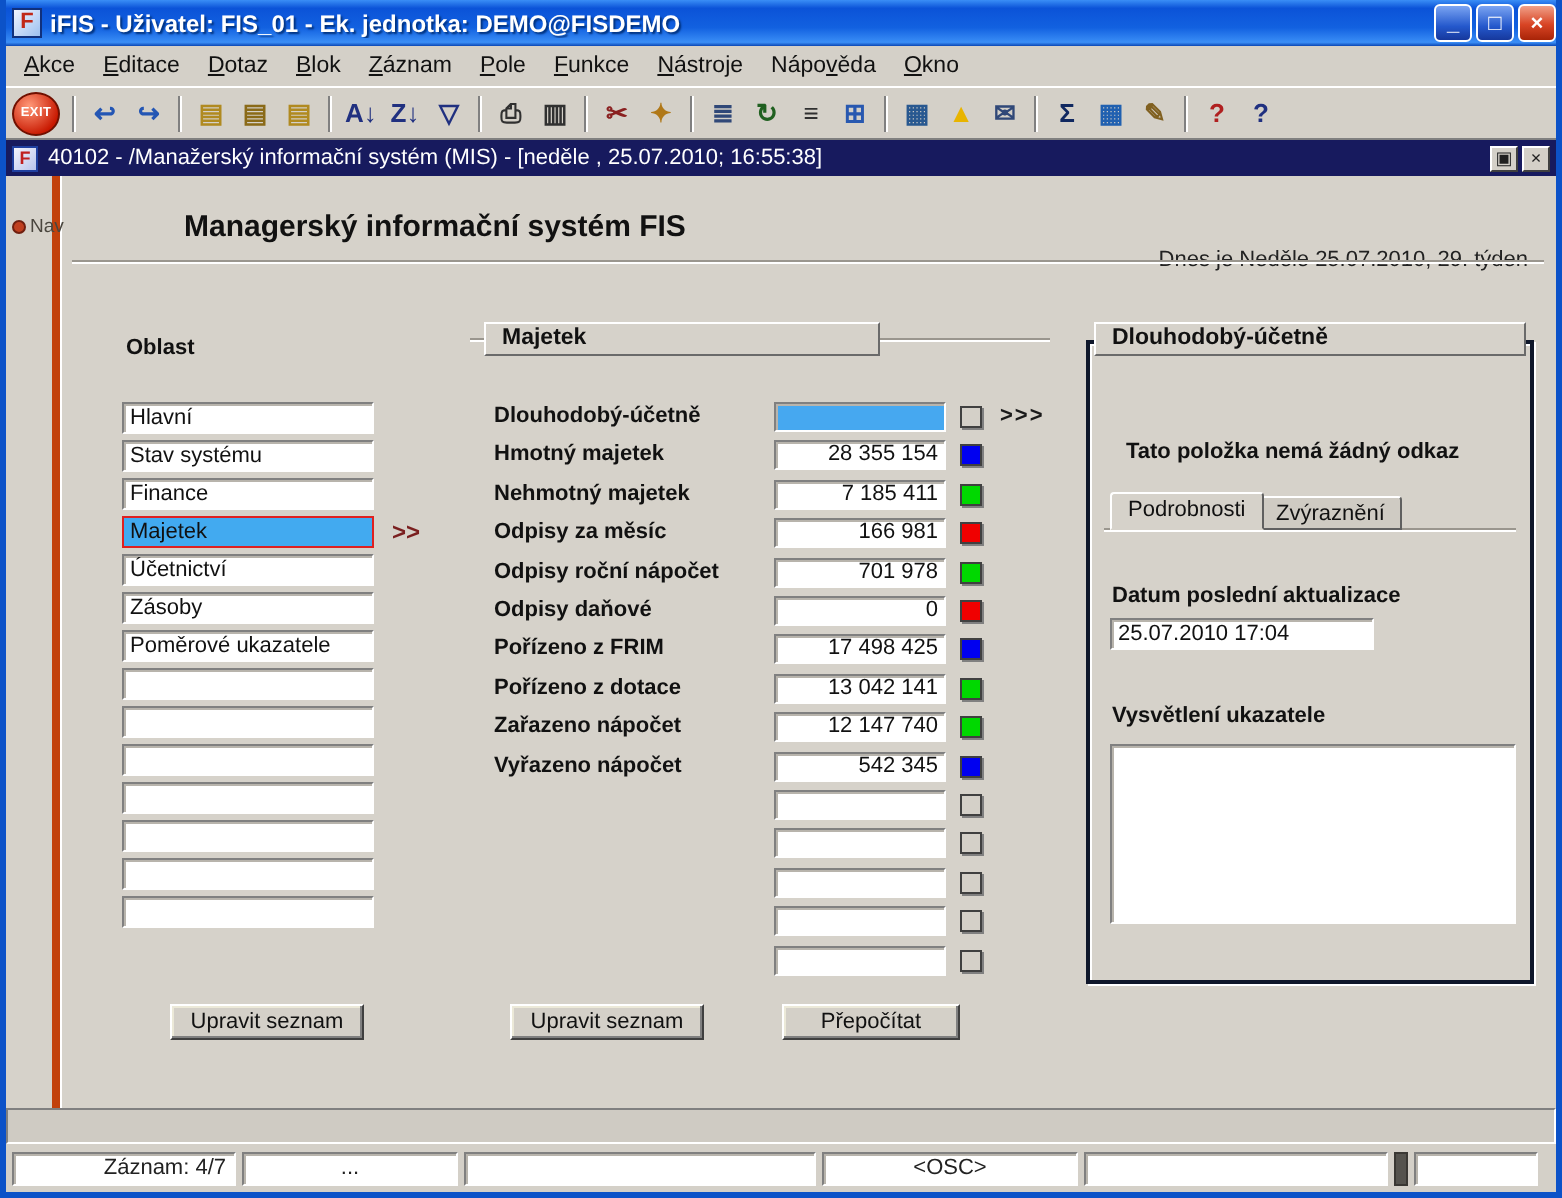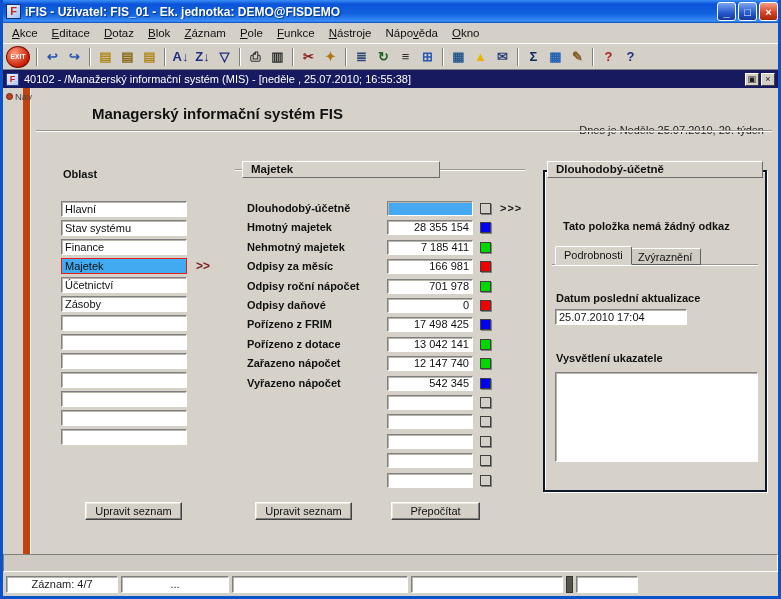--- a/index.html
+++ b/index.html
@@ -35,22 +35,22 @@
   .inner-title{position:absolute;left:0;top:70px;width:775px;height:18px;background:#171a5e;
     display:flex;align-items:center;color:#fff;font-size:11px;padding:0 3px;gap:5px;}
   .inner-icon{width:13px;height:13px;background:linear-gradient(135deg,#f4f4fc,#b8c4ec);border:1px solid #2040a0;
     color:#c02020;font-weight:bold;font-size:9px;line-height:11px;text-align:center;flex:none;}
   .inner-ctrls{margin-left:auto;display:flex;gap:2px;}
   .ictl{width:14px;height:13px;background:#d4d0c8;border:1px solid;border-color:#fff #404040 #404040 #fff;
     color:#202020;font-size:9px;line-height:11px;text-align:center;}
 
   
   .content{position:absolute;left:0;top:88px;width:775px;height:466px;background:#d6d2ca;}
-  .nav-strip{position:absolute;left:0;top:0;width:27px;height:466px;border-right:7px solid #c2410c;box-shadow:1px 0 0 #fff;
-    padding-top:3px;}
+  .nav-strip{position:absolute;left:0;top:0;width:27px;height:466px;border-right:4px solid #c2410c;box-shadow:1px 0 0 #fff;
+    padding-top:20px;}
   .nav-row{display:flex;align-items:center;gap:2px;padding-left:3px;}
   .nav-dot{width:7px;height:7px;border-radius:50%;background:#c04020;border:1px solid #702010;flex:none;}
   .nav-label{font-size:9.5px;color:#4a463e;}
 
   .form{position:absolute;left:27px;top:0;width:748px;height:466px;}
   .page-title{position:absolute;left:62px;top:17px;font-size:15px;font-weight:bold;color:#111;text-align:center;}
   .date-info{position:absolute;right:14px;top:24px;font-size:11px;color:#222;margin-top:12px;}
   .hdr-line{position:absolute;left:6px;right:6px;top:42px;height:2px;border-top:1px solid #9a968e;border-bottom:1px solid #fff;}
 
   .sunken{background:#fff;border:1px solid;border-color:#808080 #fff #fff #808080;box-shadow:inset 1px 1px 0 #b8b4ac;}
@@ -184,20 +184,21 @@
       <div class="hdr-line"></div>
 
       <div class="oblast-label bold-label">Oblast</div>
       <div class="oblast-list">
           <div class="ob-item sunken">Hlavní</div>
           <div class="ob-item sunken">Stav systému</div>
           <div class="ob-item sunken">Finance</div>
           <div class="ob-item sunken selected">Majetek<span class="ob-marker">&gt;&gt;</span></div>
           <div class="ob-item sunken">Účetnictví</div>
           <div class="ob-item sunken">Zásoby</div>
+          <div class="ob-item sunken">Poměrové ukazatele</div>
           <div class="ob-item sunken"></div>
           <div class="ob-item sunken"></div>
           <div class="ob-item sunken"></div>
           <div class="ob-item sunken"></div>
           <div class="ob-item sunken"></div>
           <div class="ob-item sunken"></div>
           <div class="ob-item sunken"></div>
         </div>
       <div class="btn" style="left:55px;top:414px;width:97px;">Upravit seznam</div>
 
@@ -294,21 +295,22 @@
         <div class="dp-date-field sunken">25.07.2010 17:04</div>
         <div class="dp-expl-label bold-label">Vysvětlení ukazatele</div>
         <div class="dp-textarea sunken"></div>
       </div>
     </div>
   </div>
 
   <div class="bottom-strip"></div>
 
   <div class="statusbar">
-      <div class="sb-cell sunken" style="width: 112px; text-align: center;">Záznam: 4/7</div>
+      <div class="sb-cell sunken" style="width: 112px; text-align: right;">Záznam: 4/7</div>
       <div class="sb-cell sunken" style="width: 108px; text-align: center;">...</div>
       <div class="sb-cell sunken" style="width: 176px; text-align: left;"></div>
+      <div class="sb-cell sunken" style="width: 128px; text-align: center;">&lt;OSC&gt;</div>
       <div class="sb-cell sunken" style="width: 152px; text-align: left;"></div>
       <div class="sb-tick"></div>
       <div class="sb-cell sunken" style="width: 62px; text-align: left;"></div>
     </div>
 
 </div>
 
 </body></html>

